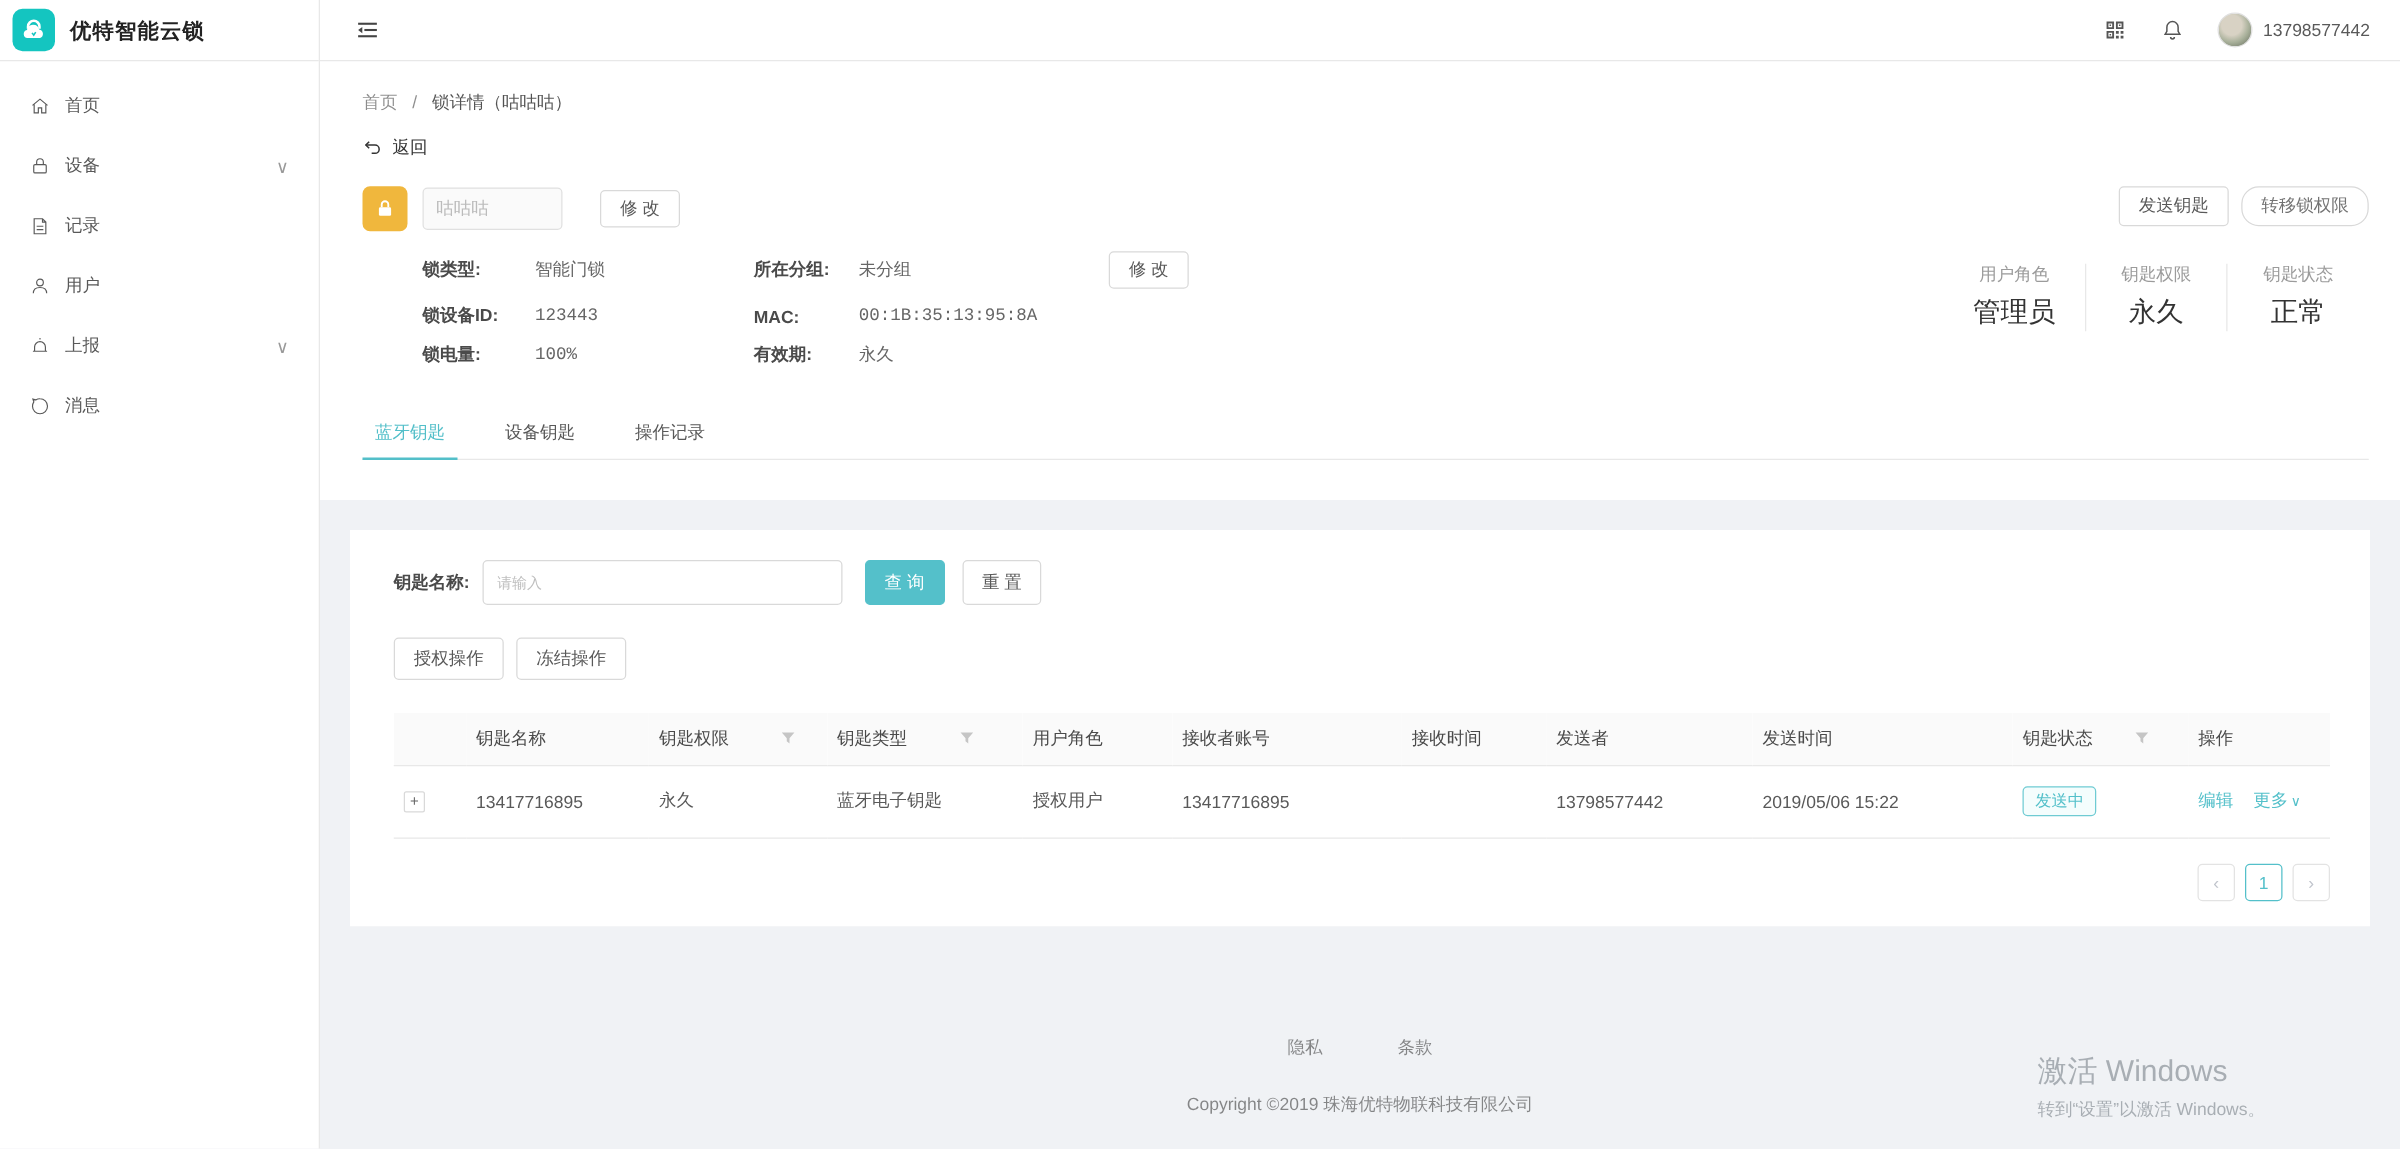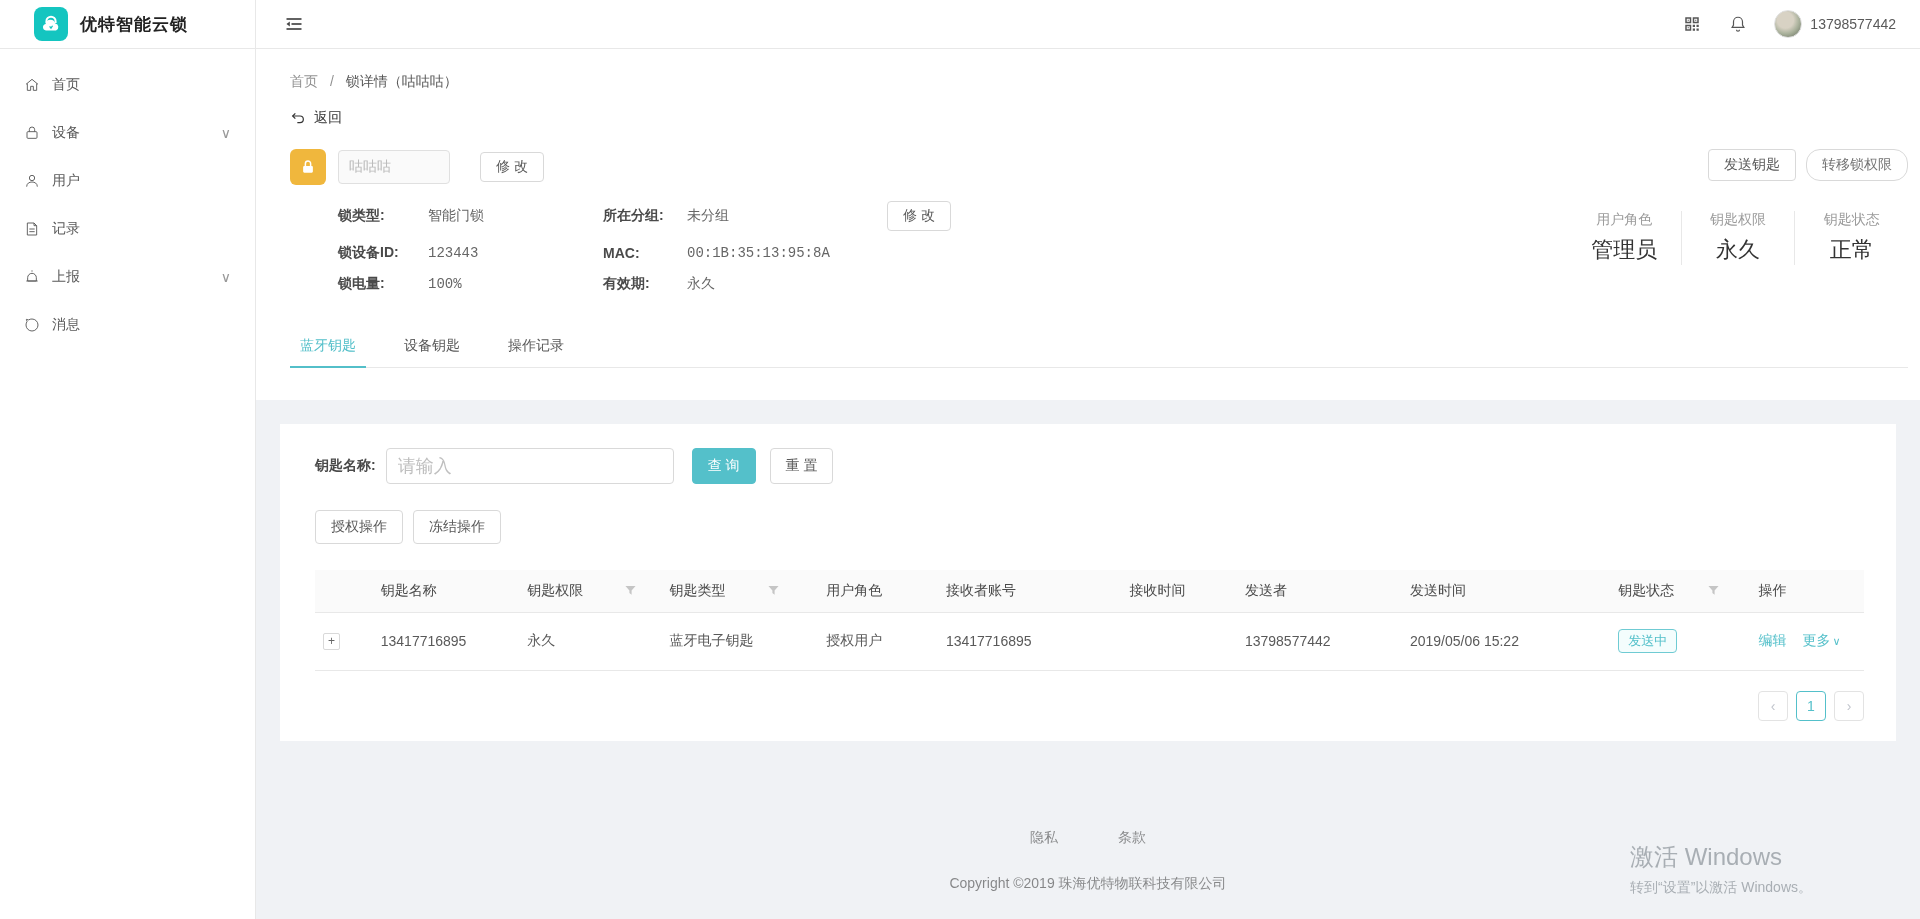--- a/index.html
+++ b/index.html
@@ -3,21 +3,21 @@
 <meta charset="utf-8">
 <style>
   * { margin:0; padding:0; box-sizing:border-box; }
   html,body { width:1920px; height:919px; overflow:hidden; }
   body { font-family:"Liberation Sans","DejaVu Sans",sans-serif; font-size:14px; color:#595959; background:#f0f2f5; }
 
   .app { display:flex; width:1920px; height:919px; }
 
   
   .sidebar { width:256px; background:#fff; border-right:1px solid #e8e8e8; flex-shrink:0; }
-  .logo-area { height:49px; display:flex; align-items:center; padding-left:34px; border-bottom:1px solid #e8e8e8; }
+  .logo-area { height:49px; display:flex; align-items:center; padding-left:10px; border-bottom:1px solid #e8e8e8; }
   .logo-box { width:34px; height:34px; border-radius:8px; background:#14c5c0; display:flex; align-items:center; justify-content:center; }
   .logo-title { font-size:17px; font-weight:bold; color:#222; margin-left:12px; letter-spacing:1px; }
   .nav { padding-top:12px; }
   .nav-item { height:48px; display:flex; align-items:center; padding:0 24px; color:#595959; cursor:pointer; }
   .nav-item .nicon { width:16px; height:16px; margin-right:12px; display:inline-flex; }
   .nav-item .nlabel { flex:1; }
   .nav-item .chev { color:#999; }
   .nav svg { stroke:#595959; fill:none; stroke-width:1.4; }
 
   
@@ -25,21 +25,21 @@
   .topbar { height:49px; background:#fff; border-bottom:1px solid #e8e8e8; display:flex; align-items:center; padding:0 24px 0 28px; }
   .topbar .spacer { flex:1; }
   .tb-icon { width:20px; height:20px; display:inline-flex; align-items:center; justify-content:center; margin-left:26px; cursor:pointer; }
   .avatar { width:28px; height:28px; border-radius:50%; margin-left:26px;
             background:radial-gradient(circle at 40% 35%, #d8d2c4 0 35%, #a8b09a 60%, #5f6657 100%); border:1px solid #e0e0e0; }
   .phone { margin-left:8px; color:#595959; }
 
   .content { flex:1; overflow:hidden; position:relative; }
 
   
-  .detail-panel { background:#fff; padding:0 12px 0 34px; }
+  .detail-panel { background:#fff; padding:0 25px 0 34px; }
   .breadcrumb { padding:24px 0 0; color:rgba(0,0,0,.45); }
   .breadcrumb .bc-sep { margin:0 8px; color:rgba(0,0,0,.45); }
   .breadcrumb .bc-cur { color:rgba(0,0,0,.68); }
   .back-row { padding:18px 0 14px; display:flex; align-items:center; color:#333; cursor:pointer; width:80px; }
   .back-row svg { margin-right:8px; }
   .back-row .back-label { font-size:14px; }
 
   .detail-header { display:flex; padding:8px 0 18px; }
   .detail-left { flex:1; }
   .lock-row { display:flex; align-items:center; }
@@ -69,21 +69,21 @@
   .tab { padding:0 10px 12px; margin-right:28px; cursor:pointer; color:#595959; position:relative; }
   .tab.active { color:#53bfc9; }
   .tab.active::after { content:""; position:absolute; left:0; right:0; bottom:-1px; height:2px; background:#53bfc9; }
 
   .panel-bottom-pad { height:32px; background:#fff; }
 
   
   .card { background:#fff; margin:24px 24px 0; padding:24px 32px 20px 35px; }
   .search-row { display:flex; align-items:center; }
   .search-label { font-weight:bold; color:#4a4a4a; margin-right:10px; }
-  .search-input { width:288px; height:36px; border:1px solid #d9d9d9; border-radius:4px; padding:0 11px; font-size:18px; color:#333; font-family:inherit; }
+  .search-input { width:288px; height:36px; border:1px solid #d9d9d9; border-radius:4px; padding:0 11px; font-size:12px; color:#333; font-family:inherit; }
   .search-input::placeholder { color:#bfbfbf; }
   .btn-primary { background:#54c0ca; border-color:#54c0ca; color:#fff; }
   .query-btn { margin-left:18px; height:36px; }
   .reset-btn { margin-left:14px; height:36px; }
   .ops-row { margin-top:26px; display:flex; }
   .ops-row .btn { height:34px; }
   .ops-row .btn + .btn { margin-left:10px; }
 
   table { border-collapse:collapse; table-layout:fixed; width:100%; margin-top:26px; }
   th, td { text-align:left; font-weight:normal; padding:0 8px; overflow:hidden; white-space:nowrap; }
@@ -147,34 +147,34 @@
               <rect x="4.5" y="10" width="15" height="10" rx="1.5"></rect>
               <path d="M8 10 v-3 a4 4 0 0 1 8 0 v3"></path>
             </svg>
         </span>
         <span class="nlabel">设备</span>
         <span class="chev">∨</span>
       </div>
       <div class="nav-item">
         <span class="nicon">
           <svg width="16" height="16" viewBox="0 0 24 24">
+              <path d="M5 3 h10 l4 4 v14 h-14 z M15 3 v4 h4"></path>
+              <path d="M8 12 h8 M8 16 h8"></path>
+            </svg>
+        </span>
+        <span class="nlabel">记录</span>
+      </div>
+      <div class="nav-item">
+        <span class="nicon">
+          <svg width="16" height="16" viewBox="0 0 24 24">
               <circle cx="12" cy="7.5" r="4"></circle>
               <path d="M4 20.5 c0 -5 4 -7 8 -7 s8 2 8 7"></path>
             </svg>
         </span>
         <span class="nlabel">用户</span>
-      </div>
-      <div class="nav-item">
-        <span class="nicon">
-          <svg width="16" height="16" viewBox="0 0 24 24">
-              <path d="M5 3 h10 l4 4 v14 h-14 z M15 3 v4 h4"></path>
-              <path d="M8 12 h8 M8 16 h8"></path>
-            </svg>
-        </span>
-        <span class="nlabel">记录</span>
       </div>
       <div class="nav-item">
         <span class="nicon">
           <svg width="16" height="16" viewBox="0 0 24 24">
               <path d="M5.5 18 v-5 a6.5 6.5 0 0 1 13 0 v5 z M3.5 18 h17 M12 4 v-2"></path>
             </svg>
         </span>
         <span class="nlabel">上报</span>
         <span class="chev">∨</span>
       </div>

